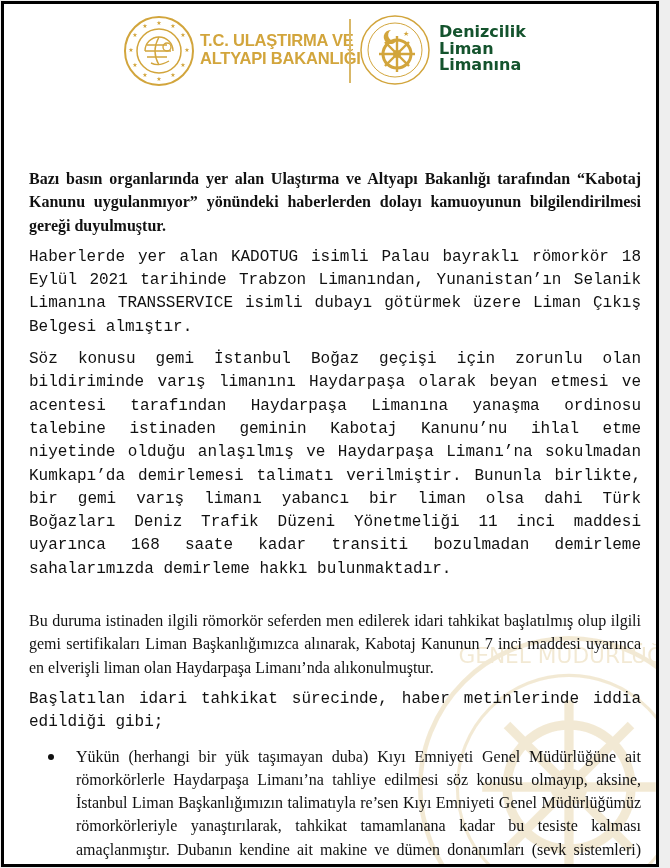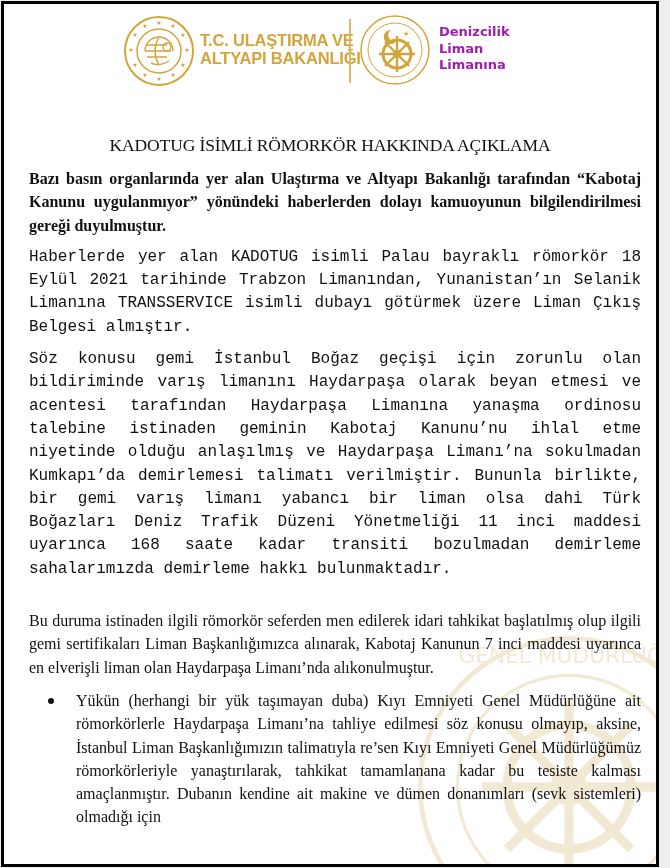--- a/index.html
+++ b/index.html
@@ -35,22 +35,22 @@
     font-size: 16.5px; line-height: 18px; letter-spacing: -0.2px;
     white-space: nowrap;
   }
   .divider {
     position: absolute; left: 345px; top: 15px; width: 2px; height: 64px;
     background: #d9b868;
   }
   .dgm-text {
     position: absolute; left: 435px; top: 20px;
     font-family: "DejaVu Sans", "Liberation Sans", sans-serif;
-    font-weight: bold; color: #a21caf;
-    font-size: 13px; line-height: 16.5px;
+    font-weight: bold; color: #14532d;
+    font-size: 16px; line-height: 16.5px;
     white-space: nowrap;
   }
   .title {
     position: absolute; left: 0; top: 131px; width: 652px;
     text-align: center; font-size: 17.5px; letter-spacing: -0.1px;
   }
   .body {
     position: absolute; left: 25px; top: 163px; width: 612px;
     font-size: 16px; line-height: 23.3px;
     text-align: justify;
@@ -130,27 +130,27 @@
       <path d="M32 16 a7 7 0 1 0 6 10 a5.5 5.5 0 1 1 -6 -10z" fill="#d2a53c"></path>
       <text x="44" y="22" font-size="7" fill="#d2a53c" font-family="DejaVu Sans, sans-serif">★</text>
     </svg>
     <div class="dgm-text">
       <div>Denizcilik</div>
       <div>Liman</div>
       <div>Limanına</div>
     </div>
   </div>
 
-  <div class="title">KADOTUG İSİMLİ RÖMORKÖR HAKKINDA AÇIKLAMA</div>
 
   <div class="body">
     <p class="p-bold">Bazı basın organlarında yer alan Ulaştırma ve Altyapı Bakanlığı tarafından “Kabotaj Kanunu uygulanmıyor” yönündeki haberlerden dolayı kamuoyunun bilgilendirilmesi gereği duyulmuştur.</p>
     <p class="gap-s">Haberlerde yer alan KADOTUG isimli Palau bayraklı römorkör 18 Eylül 2021 tarihinde Trabzon Limanından, Yunanistan’ın Selanik Limanına TRANSSERVICE isimli dubayı götürmek üzere Liman Çıkış Belgesi almıştır.</p>
     <p class="gap-s">Söz konusu gemi İstanbul Boğaz geçişi için zorunlu olan bildiriminde varış limanını Haydarpaşa olarak beyan etmesi ve acentesi tarafından Haydarpaşa Limanına yanaşma ordinosu talebine istinaden geminin Kabotaj Kanunu’nu ihlal etme niyetinde olduğu anlaşılmış ve Haydarpaşa Limanı’na sokulmadan Kumkapı’da demirlemesi talimatı verilmiştir. Bununla birlikte, bir gemi varış limanı yabancı bir liman olsa dahi Türk Boğazları Deniz Trafik Düzeni Yönetmeliği 11 inci maddesi uyarınca 168 saate kadar transiti bozulmadan demirleme sahalarımızda demirleme hakkı bulunmaktadır.</p>
     <p class="gap-l">Bu duruma istinaden ilgili römorkör seferden men edilerek idari tahkikat başlatılmış olup ilgili gemi sertifikaları Liman Başkanlığımızca alınarak, Kabotaj Kanunun 7 inci maddesi uyarınca en elverişli liman olan Haydarpaşa Limanı’nda alıkonulmuştur.</p>
+    <p class="gap-s">Başlatılan idari tahkikat sürecinde, haber metinlerinde iddia edildiği gibi;</p>
     <ul class="bullets">
       <li>
         <span class="bullet-dot"></span>
         <span>Yükün (herhangi bir yük taşımayan duba) Kıyı Emniyeti Genel Müdürlüğüne ait römorkörlerle Haydarpaşa Limanı’na tahliye edilmesi söz konusu olmayıp, aksine, İstanbul Liman Başkanlığımızın talimatıyla re’sen Kıyı Emniyeti Genel Müdürlüğümüz römorkörleriyle yanaştırılarak, tahkikat tamamlanana kadar bu tesiste kalması amaçlanmıştır. Dubanın kendine ait makine ve dümen donanımları (sevk sistemleri) olmadığı için</span>
       </li>
     </ul>
   </div>
 </div>
 
 </body></html>

